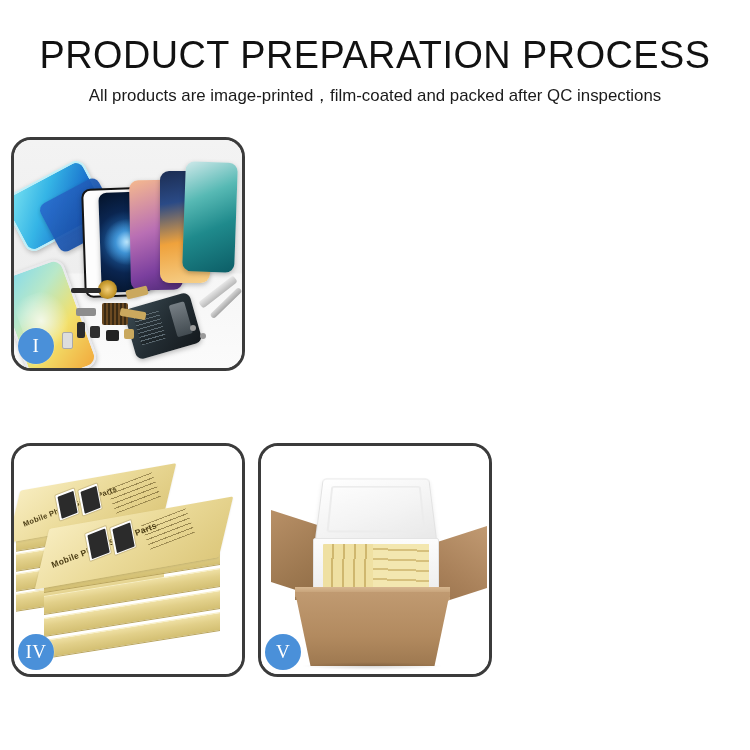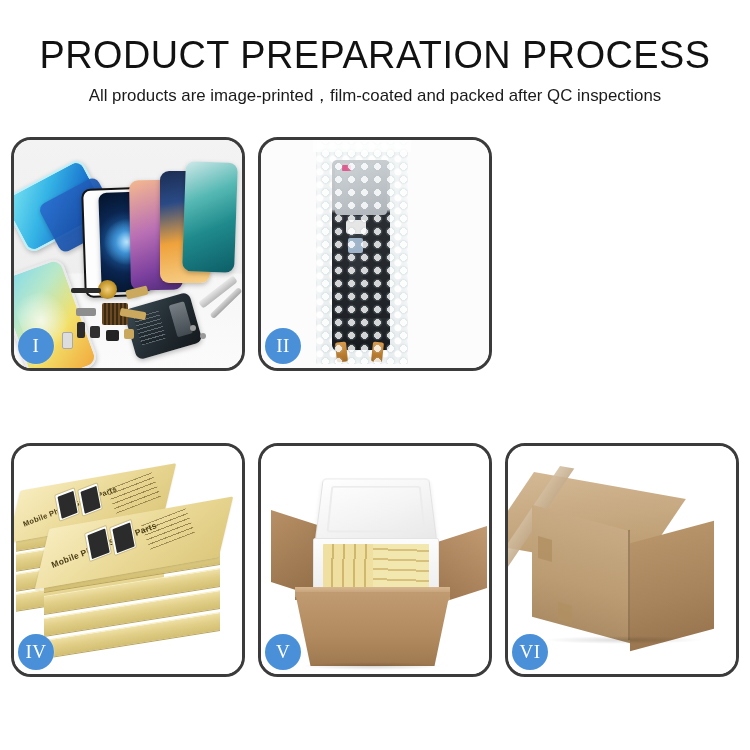--- a/index.html
+++ b/index.html
@@ -457,39 +457,20 @@
       <div class="chip chip-e"></div>
       <div class="chip chip-f"></div>
       <div class="chip chip-g"></div>
       <div class="chip chip-h"></div>
       <div class="tool-1"></div>
       <div class="tool-2"></div>
     </div>
     <div class="badge">I</div>
   </div>
 
-  <div class="panel p-r0 p-c1">
-    <div class="photo scene-bubble">
-      <div class="bubble-bag">
-        <div class="lcd">
-          <div class="lcd-screen"></div>
-          <div class="lcd-pink"></div>
-          <div class="lcd-flex"></div>
-          <div class="lcd-conn"></div>
-          <div class="lcd-conn2"></div>
-          <div class="lcd-bot"></div>
-          <div class="lcd-tab-l"></div>
-          <div class="lcd-tab-r"></div>
-        </div>
-        <div class="bubble-overlay"></div>
-      </div>
-      <div class="bag-seal"></div>
-    </div>
-    <div class="badge">II</div>
-  </div>
 
 
   <div class="panel p-r1 p-c0">
     <div class="photo scene-stack">
       <div class="stk stk-side sb5"></div>
       <div class="stk stk-side sb4"></div>
       <div class="stk stk-side sb3"></div>
       <div class="stk stk-side sb2"></div>
       <div class="stk stk-side sb1"></div>
 
@@ -531,28 +512,14 @@
       <div class="gold-fill"></div>
       <div class="gold-fill2"></div>
       <div class="ct-rim"></div>
       <div class="ct-rimline"></div>
       <div class="ct-body"></div>
       <div class="ct-shadow"></div>
     </div>
     <div class="badge">V</div>
   </div>
 
-  <div class="panel p-r1 p-c2">
-    <div class="photo scene-sealed">
-      <div class="sc-bag"></div>
-      <div class="sc-top"></div>
-      <div class="sc-tape"></div>
-      <div class="sc-front"></div>
-      <div class="sc-side"></div>
-      <div class="sc-edge"></div>
-      <div class="sc-tape2"></div>
-      <div class="sc-tape3"></div>
-      <div class="sc-shadow"></div>
-    </div>
-    <div class="badge">VI</div>
-  </div>
 
 </div>
 
 </body></html>

